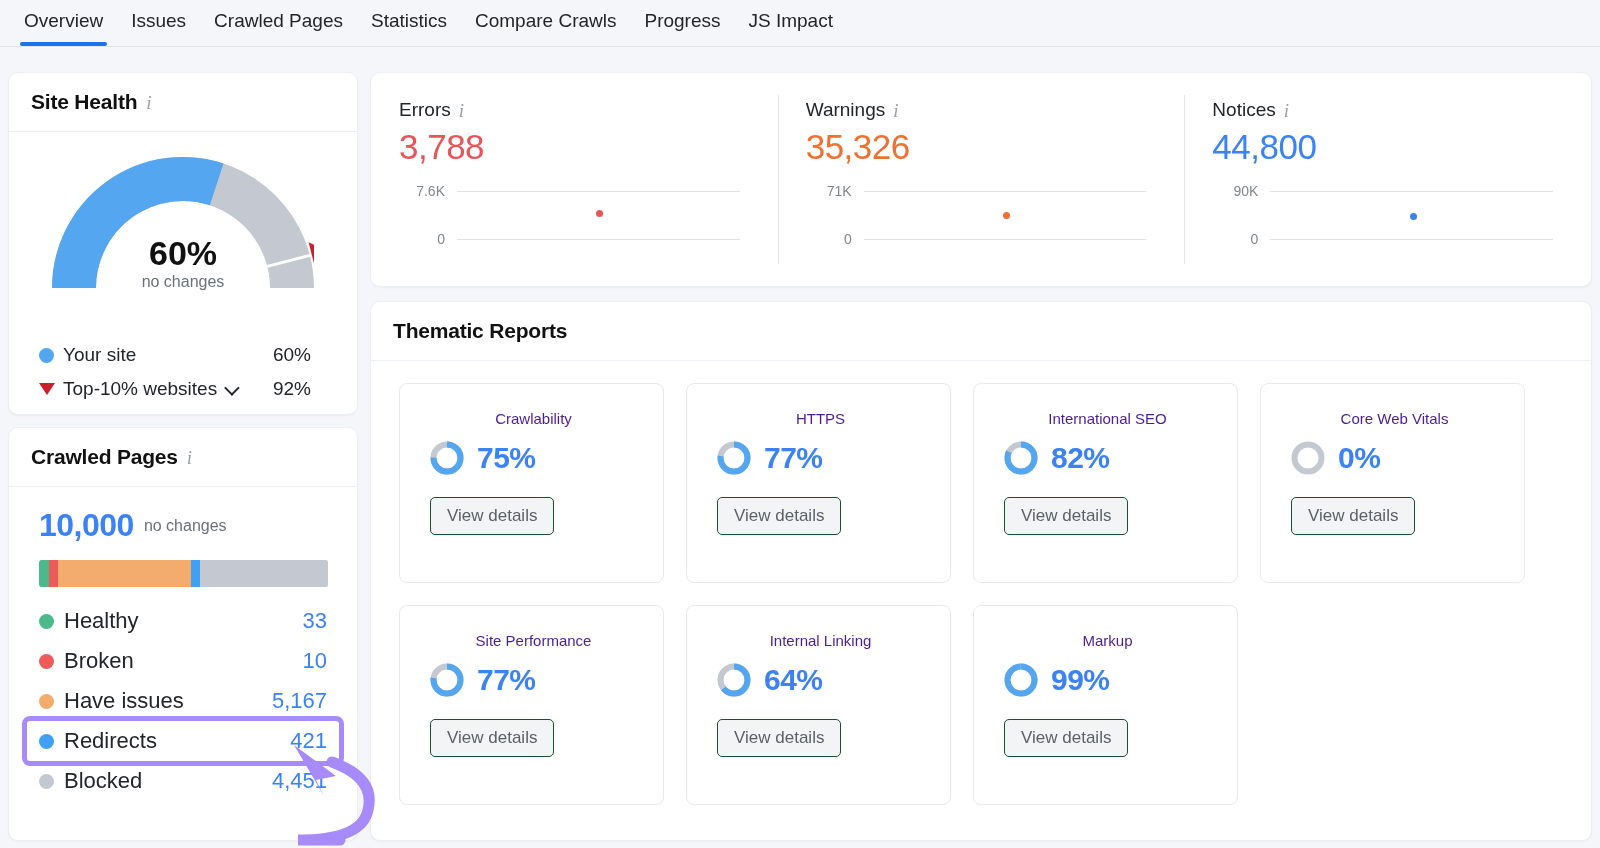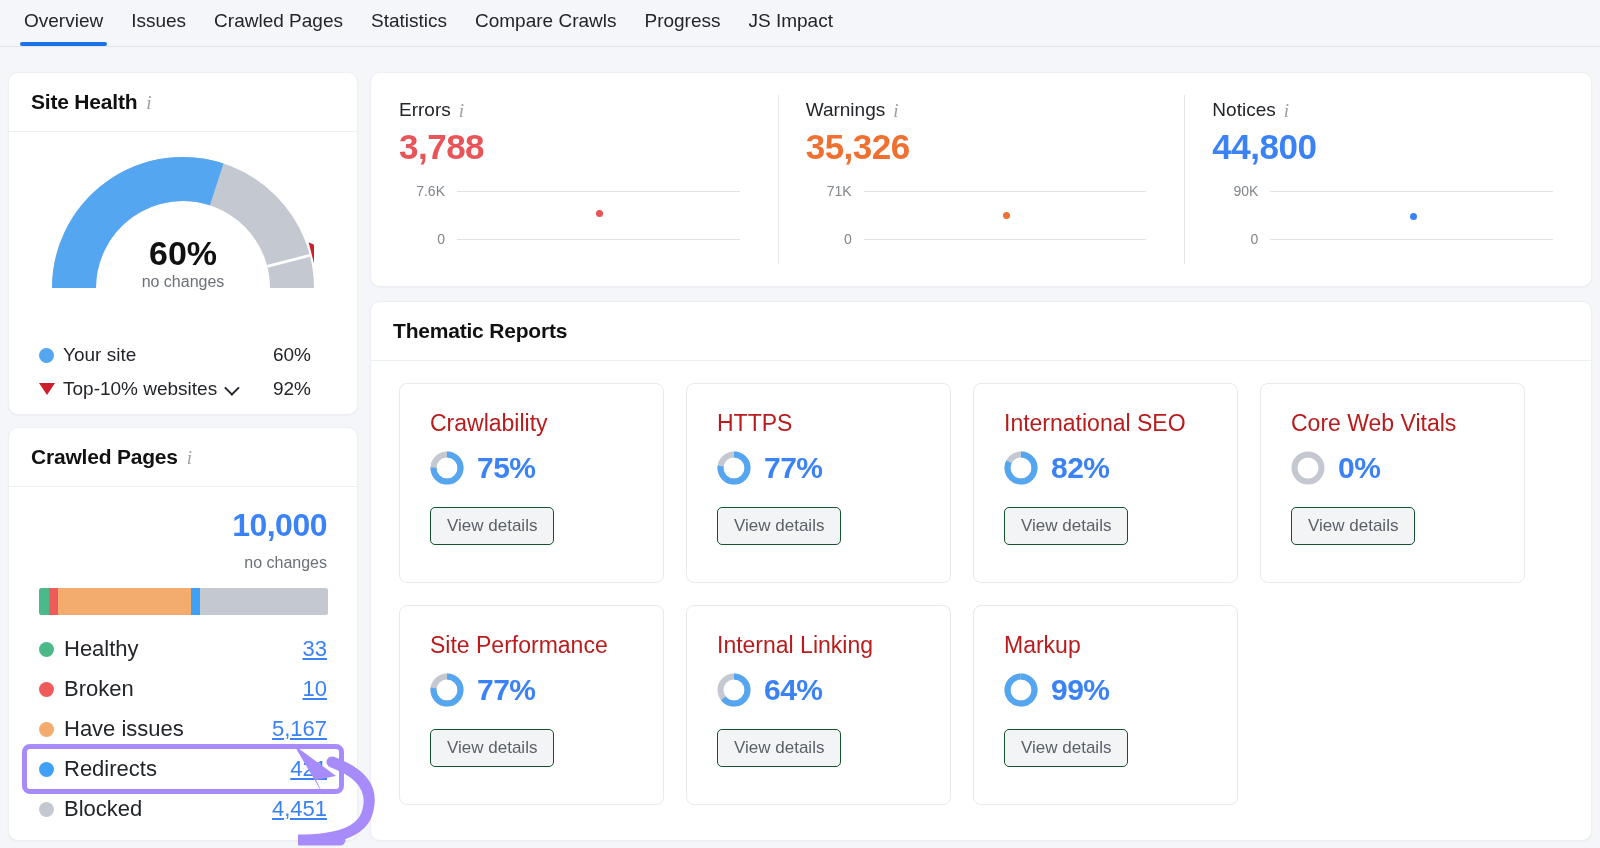--- a/index.html
+++ b/index.html
@@ -91,75 +91,75 @@
     width: 11px; height: 11px;
     border-right: 2.6px solid #222529;
     border-bottom: 2.6px solid #222529;
     transform: rotate(45deg) translateY(-2px);
     cursor: pointer;
   }
 
   
   #crawled-pages { left: 8px; top: 427px; width: 350px; height: 414px; }
   .cp-body { padding: 20px 30px 0 30px; }
-  .cp-total { display: flex; align-items: flex-end; gap: 10px; flex-direction: column; }
+  .cp-total { display: flex; align-items: center; gap: 10px; }
   .cp-num { font-size: 32px; font-weight: bold; color: #3b82f6; letter-spacing: -.5px; }
   .cp-delta { font-size: 16px; color: #6b7177; }
   .cp-bar {
     margin-top: 16px; height: 27px; width: 289px;
     display: flex; border-radius: 3px; overflow: hidden; background: #c4c9d1;
   }
   .cp-bar span { display: block; height: 100%; }
   .cp-legend { margin-top: 14px; }
   .cp-row {
     display: flex; align-items: center;
     font-size: 22px; padding: 7px 0; position: relative;
   }
   .cp-row .dot { margin-right: 10px; }
   .cp-row .lbl { flex: 1; color: #222529; }
-  .cp-row .val { color: #3b82f6; text-decoration: underline; }
+  .cp-row .val { color: #3b82f6; }
   .cp-row.highlight {
     outline: 5px solid #a78bfa;
     background: #fff;
     margin-left: -12px; padding-left: 12px;
     margin-right: -12px; padding-right: 12px;
     border-radius: 3px;
     z-index: 3;
   }
 
   
   #issue-summary { left: 370px; top: 72px; width: 1222px; height: 215px; }
   .issue-grid { display: flex; height: 100%; }
   .issue-col { flex: 1; padding: 26px 30px 4px 28px; position: relative; }
   .issue-col + .issue-col::before {
     content: ""; position: absolute; left: 0; top: 22px; bottom: 22px;
     width: 1px; background: #e3e7ec;
   }
   .issue-head { display: flex; align-items: center; gap: 8px; }
   .issue-label { font-size: 19px; color: #222529; }
-  .issue-value { font-size: 35px; font-weight: bold; margin-top: 6px; letter-spacing: -.5px; }
+  .issue-value { font-size: 35px; font-weight: normal; margin-top: 6px; letter-spacing: -.5px; }
   .spark { position: relative; margin-top: 16px; height: 66px; }
   .spark-axis-label {
     position: absolute; font-size: 14px; color: #80868b;
     left: 0; width: 46px; text-align: right;
   }
   .spark-line { position: absolute; left: 58px; right: 8px; height: 1px; background: #dfe3e8; }
   .spark-dot { position: absolute; width: 7px; height: 7px; border-radius: 50%; }
 
   
   #thematic { left: 370px; top: 301px; width: 1222px; height: 540px; }
   .thematic-body { padding: 22px 28px 0 28px; display: flex; flex-wrap: wrap; gap: 22px; }
   .trep {
     width: 265px; height: 200px;
     border: 1px solid #e6e9ee; border-radius: 8px;
     background: #fff;
     padding: 26px 26px 0 30px;
     cursor: pointer;
   }
-  .trep-name { font-size: 23px; color: #b91c1c; }
+  .trep-name { font-size: 15px; color: #4c1d95; text-align: center; }
   .trep-row { display: flex; align-items: center; gap: 13px; margin-top: 14px; }
   .trep-pct { font-size: 30px; font-weight: bold; color: #3b82f6; letter-spacing: -.5px; }
   .vbtn {
     margin-top: 22px;
     display: inline-block;
     font-size: 17px; color: #5b6168;
     background: #f3f4f6;
     border: 1px solid #14532d;
     border-radius: 5px;
     padding: 8px 16px;

